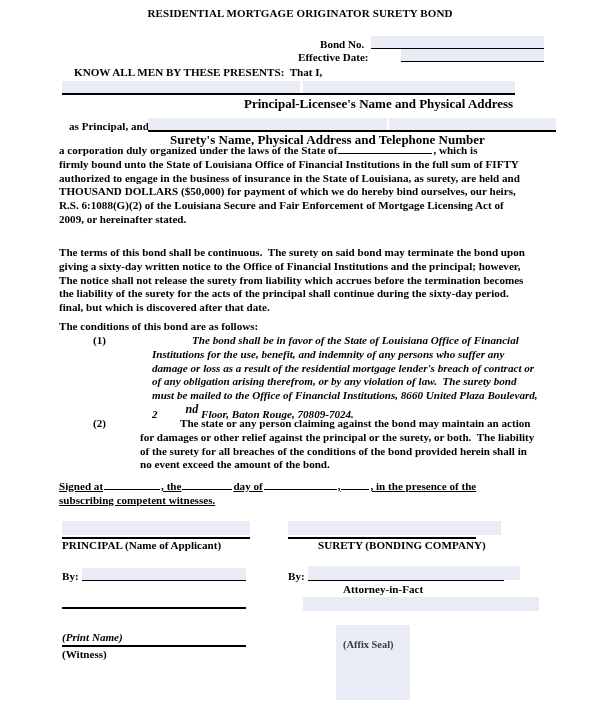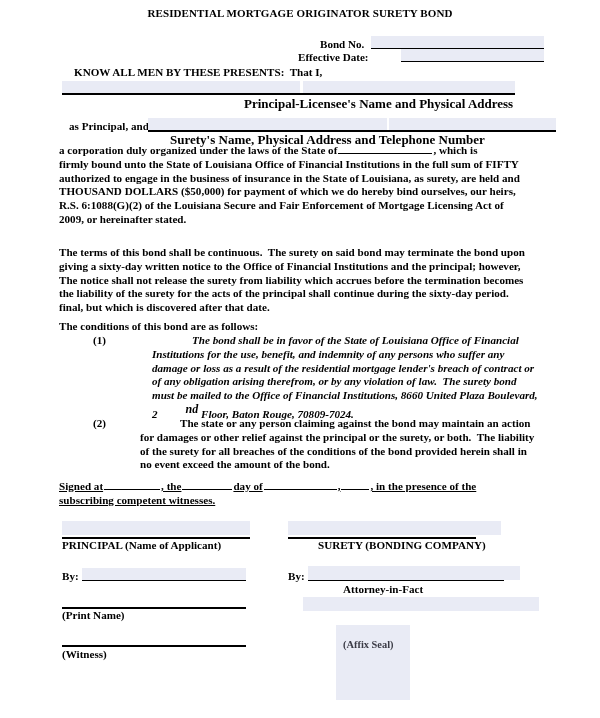--- a/index.html
+++ b/index.html
@@ -174,21 +174,21 @@
   <div class="rule" style="left:82px; top:580px; width:164px;"></div>
 
   <div class="txt" style="left:288px; top:570px;">By:</div>
   <div class="fill" style="left:308px; top:566px; width:212px; height:14px;"></div>
   <div class="rule" style="left:308px; top:580px; width:196px;"></div>
   <div class="txt" style="left:343px; top:583px;">Attorney-in-Fact</div>
 
   <div class="fill" style="left:303px; top:597px; width:236px; height:14px;"></div>
 
   <div class="rule thick" style="left:62px; top:607px; width:184px;"></div>
-  <div class="txt" style="left:62px; top:609px;">(Print Name)</div>
+  <div class="txt" style="left:62px; top:631px;font-style:italic;">(Print Name)</div>
 
   <div class="rule thick" style="left:62px; top:645px; width:184px;"></div>
   <div class="txt" style="left:62px; top:648px;">(Witness)</div>
 
   <div class="seal-box" style="left:336px; top:625px; width:74px; height:75px;"></div>
   <div class="seal-label" style="left:343px; top:639px;">(Affix Seal)</div>
 
 </div>
 
 </body></html>

